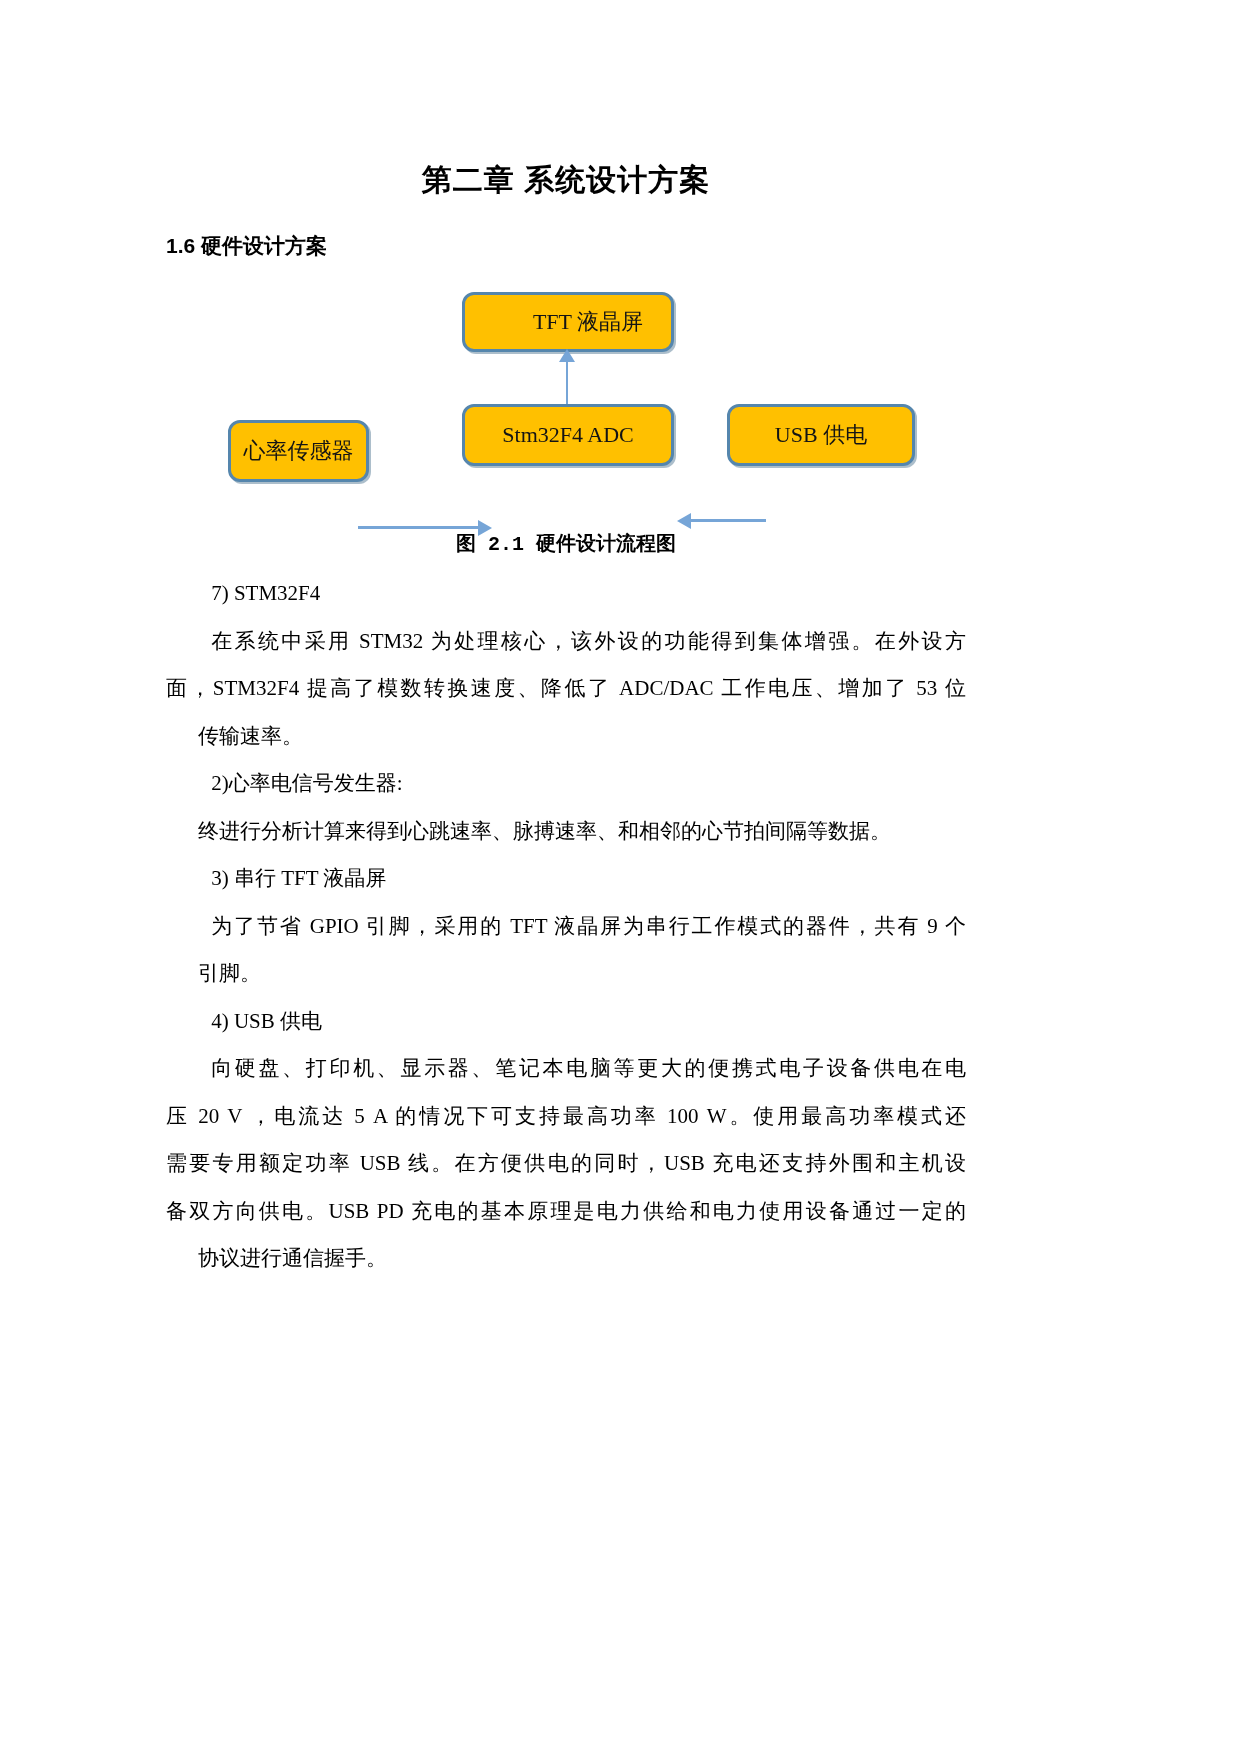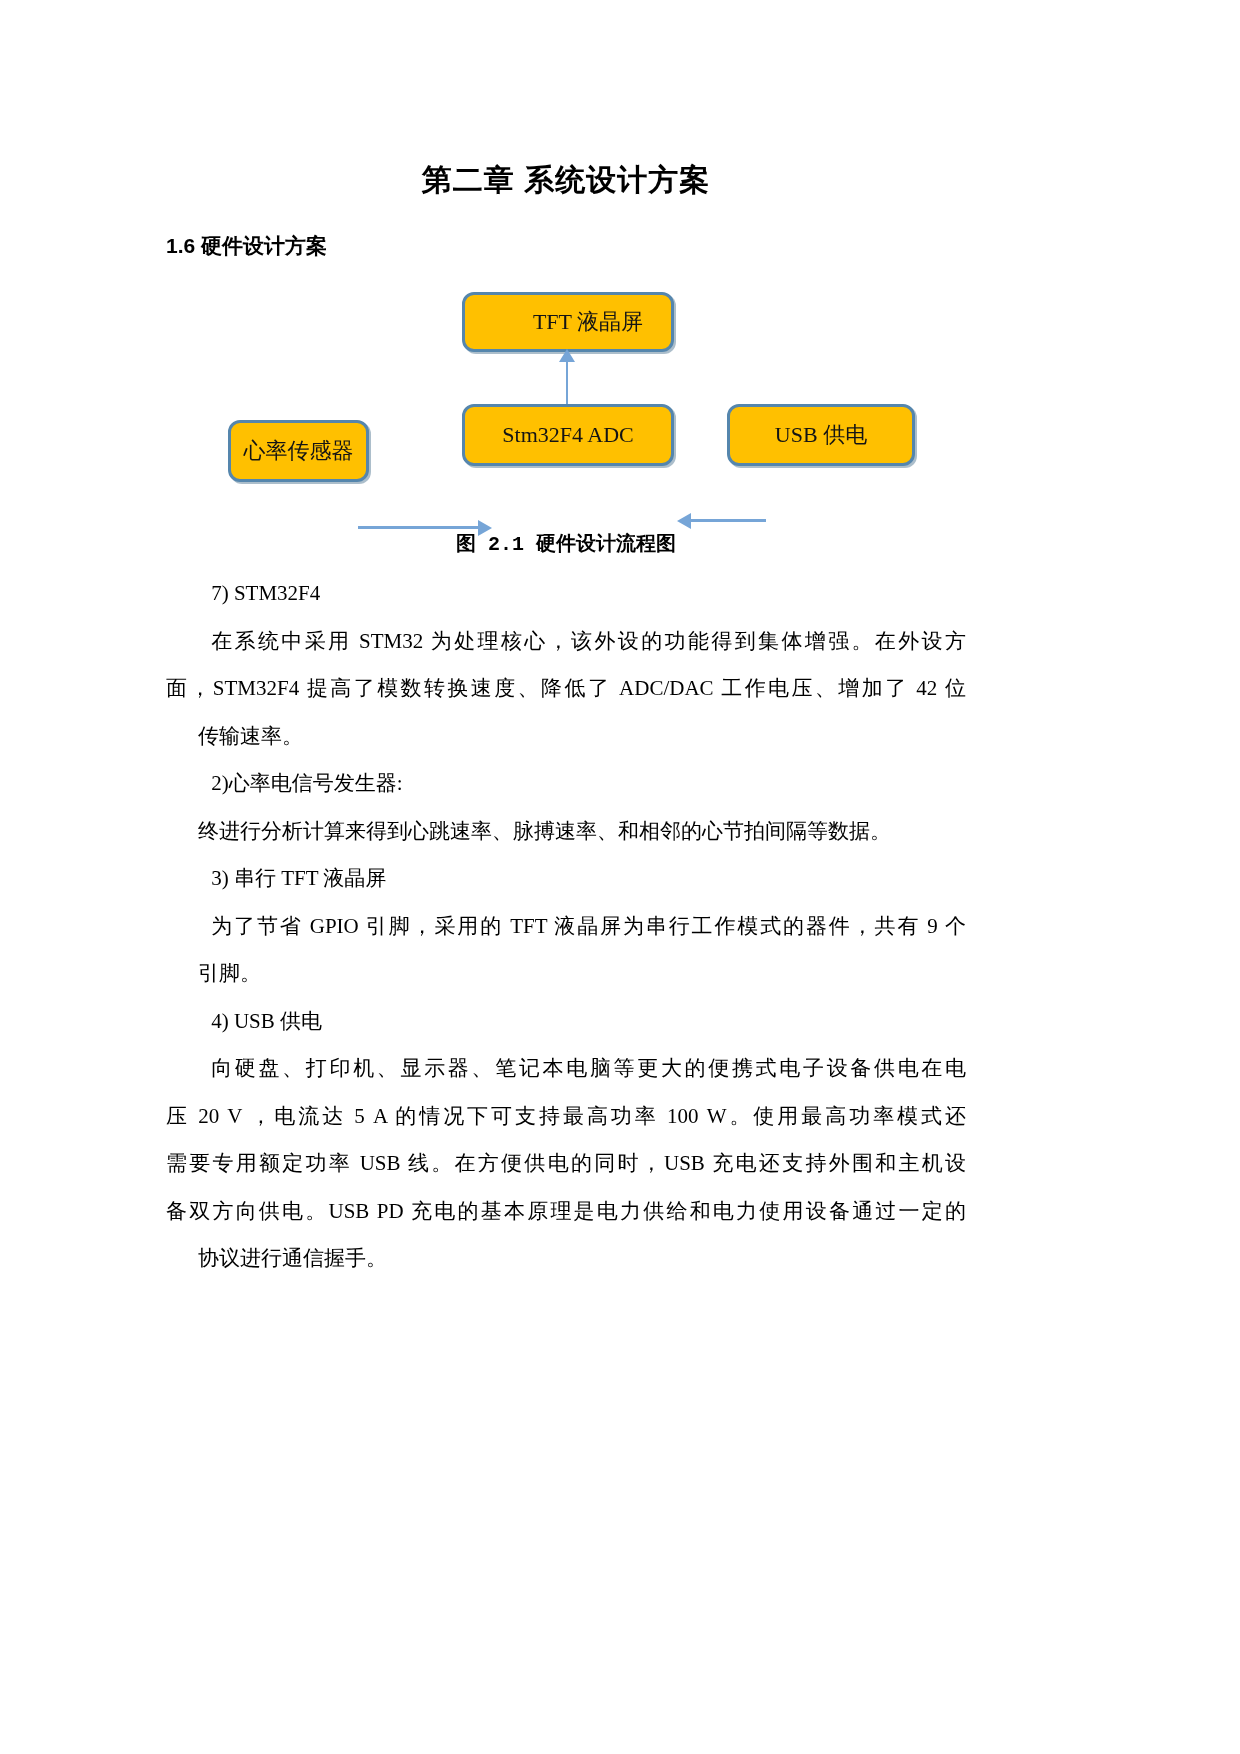--- a/index.html
+++ b/index.html
@@ -78,21 +78,21 @@
 
   <div class="conn" style="left:690px; top:519px; width:76px; height:3px;"></div>
   <div class="ah ah-left" style="left:677px; top:513px;"></div>
 
   <div class="abs figure-caption">图 2.1 硬件设计流程图</div>
 </div>
 
 <div class="content">
   <div class="t-item">7) STM32F4</div>
   <div class="t-first">在系统中采用 STM32 为处理核心，该外设的功能得到集体增强。在外设方</div>
-  <div class="t-mid">面，STM32F4 提高了模数转换速度、降低了 ADC/DAC 工作电压、增加了 42 位</div>
+  <div class="t-mid">面，STM32F4 提高了模数转换速度、降低了 ADC/DAC 工作电压、增加了 53 位</div>
   <div class="t-last">传输速率。</div>
   <div class="t-item">2)心率电信号发生器:</div>
   <div class="t-last">终进行分析计算来得到心跳速率、脉搏速率、和相邻的心节拍间隔等数据。</div>
   <div class="t-item">3) 串行 TFT 液晶屏</div>
   <div class="t-first">为了节省 GPIO 引脚，采用的 TFT 液晶屏为串行工作模式的器件，共有 9 个</div>
   <div class="t-last">引脚。</div>
   <div class="t-item">4) USB 供电</div>
   <div class="t-first">向硬盘、打印机、显示器、笔记本电脑等更大的便携式电子设备供电在电</div>
   <div class="t-mid">压 20 V ，电流达 5 A 的情况下可支持最高功率 100 W。使用最高功率模式还</div>
   <div class="t-mid">需要专用额定功率 USB 线。在方便供电的同时，USB 充电还支持外围和主机设</div>

